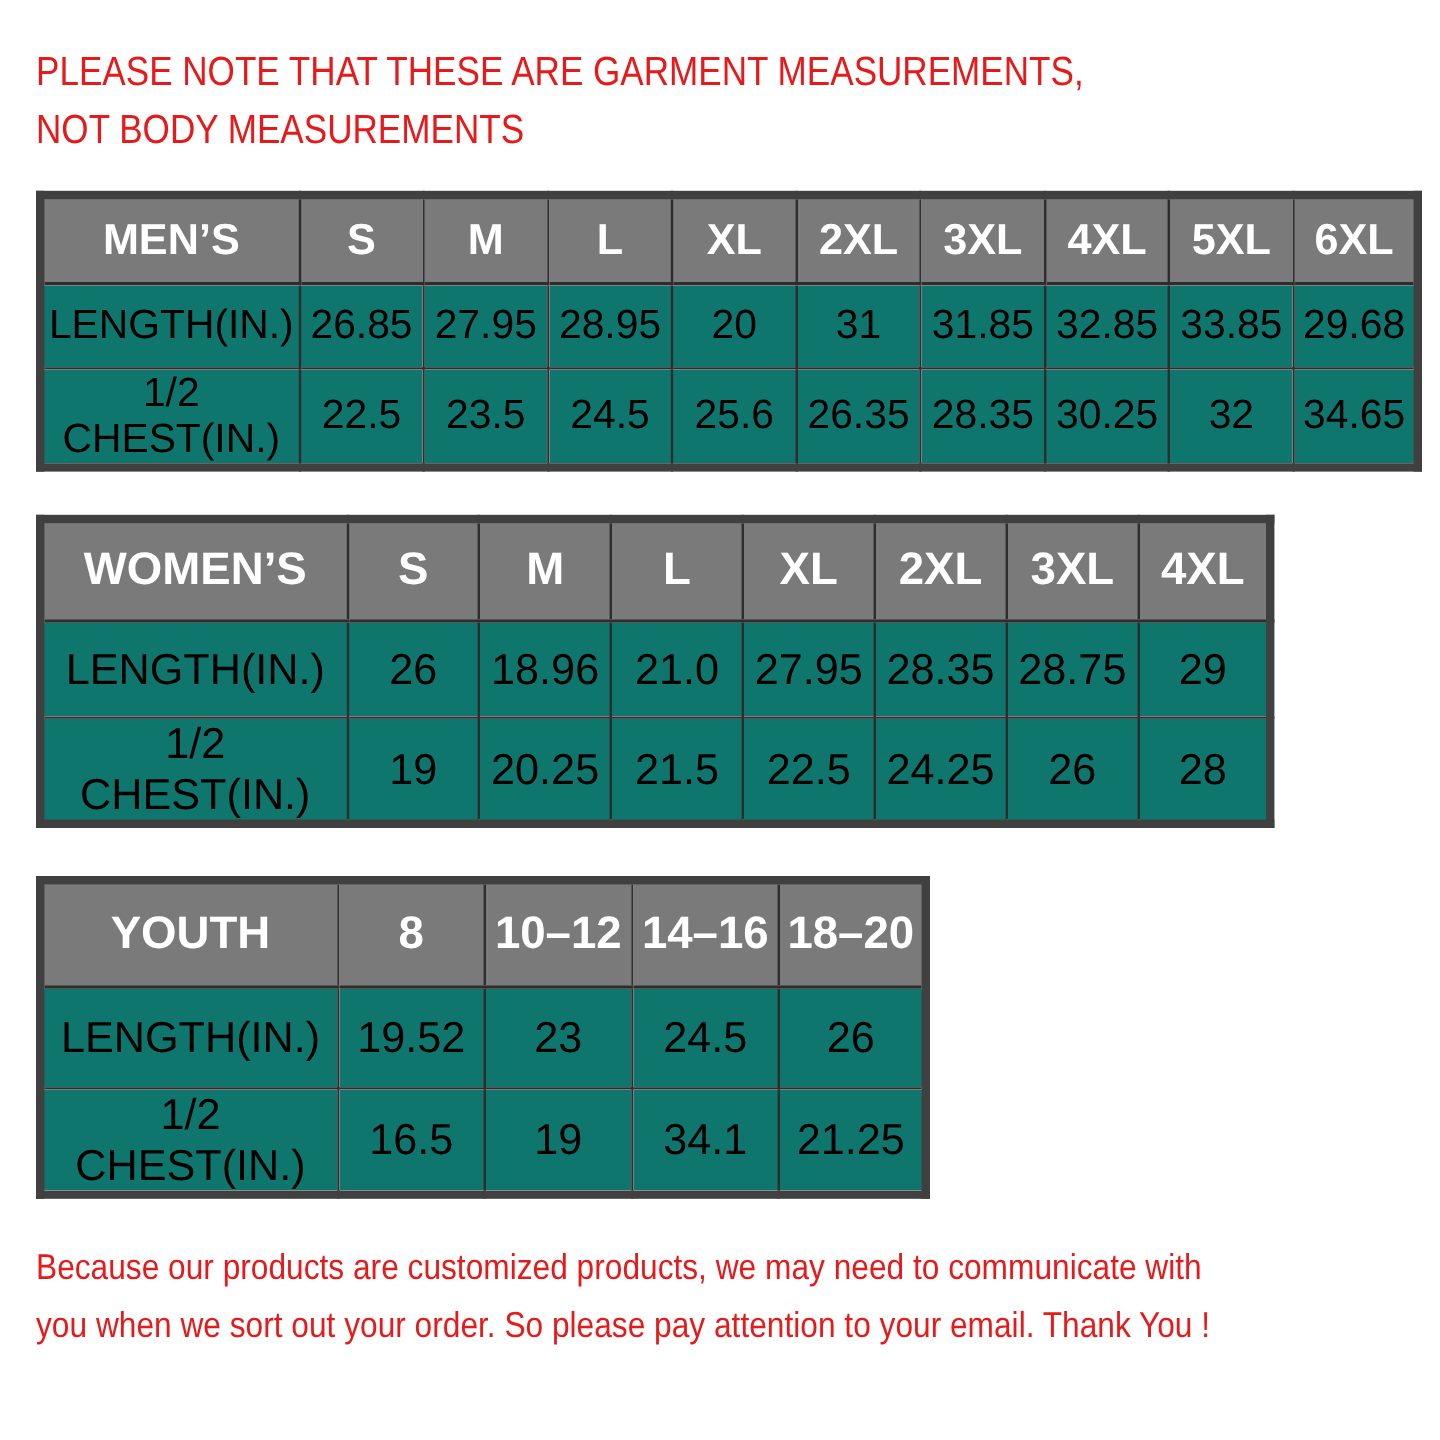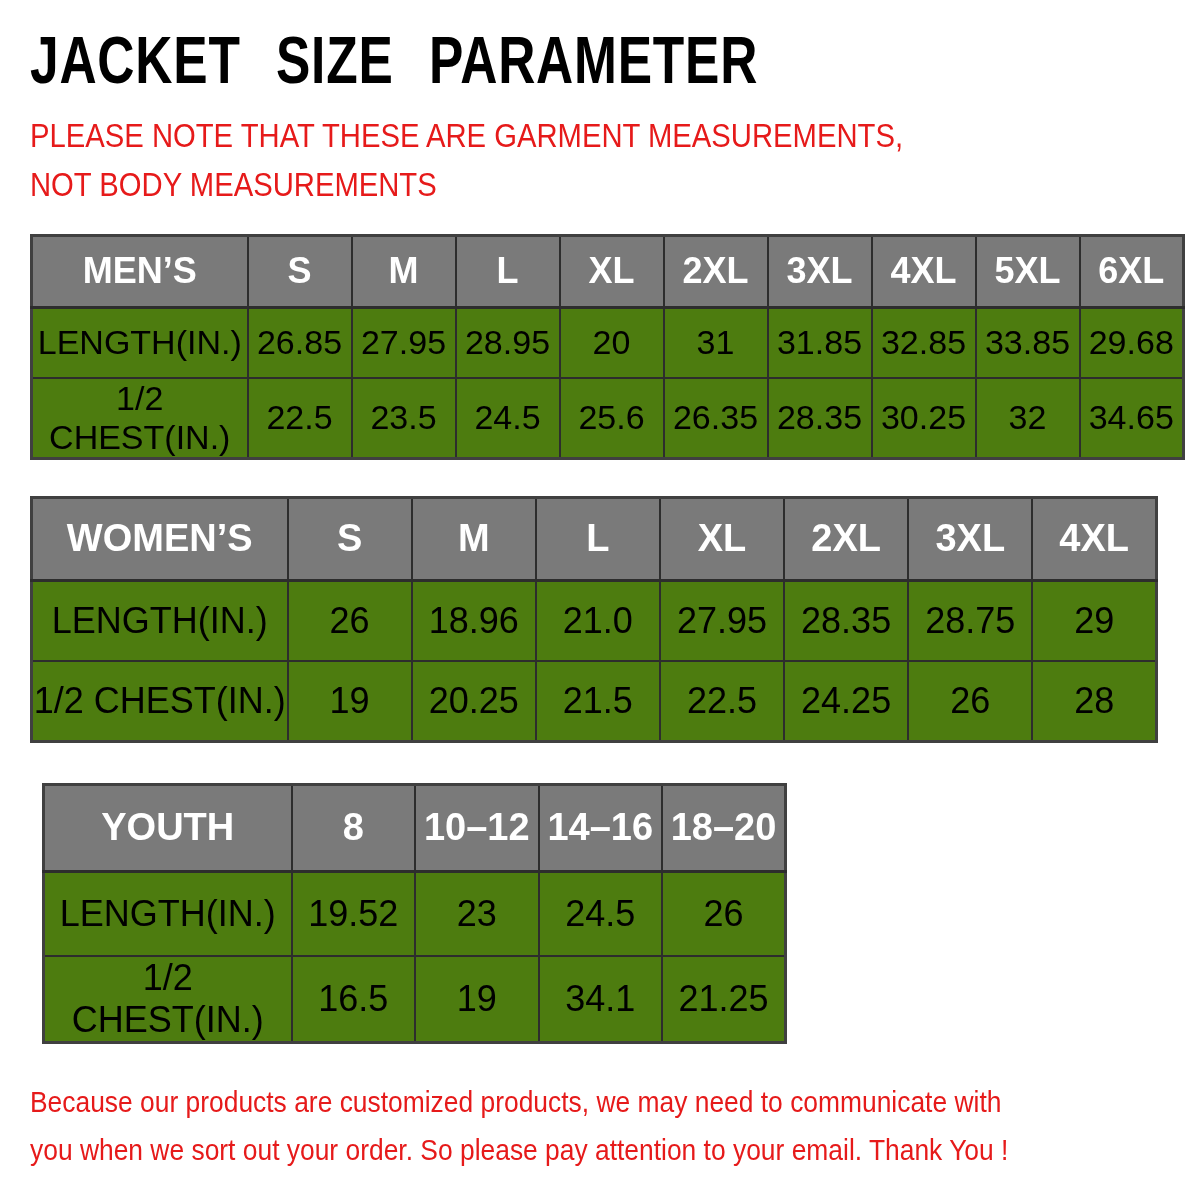--- a/index.html
+++ b/index.html
@@ -35,69 +35,68 @@
     max-width:1150px;
     transform:scaleX(0.86);
     transform-origin:0 0;
     width:1060px;
   }
 
   
   table.tbl{
     border-collapse:collapse;
     table-layout:fixed;
-    border:3px solid #404040;
+    border:7px solid #404040;
   }
   .tbl th,.tbl td{
     border:2px solid #2d2d2d;
     text-align:center;
     vertical-align:middle;
     padding:0;
     overflow:hidden;
   }
   .tbl th{
     background:#7a7a7a;
     color:#ffffff;
     font-weight:bold;
     border-bottom-width:3px;
   }
-  .tbl td{background:#4d7c0f;}
+  .tbl td{background:#0f766e;}
 
   .tbl-men{width:1155px;margin-top:26px;}
   .tbl-men th{height:69px;font-size:36px;}
   .tbl-men td{height:68px;font-size:34px;}
   .tbl-men .col-first{width:216px;}
 
-  .tbl-women{width:1128px;margin-top:36px;}
+  .tbl-women{width:1032px;margin-top:36px;}
   .tbl-women th{height:80px;font-size:38px;}
   .tbl-women td{height:78px;font-size:36px;}
   .tbl-women .col-first{width:256px;}
 
-  .tbl-youth{width:745px;margin-top:40px;margin-left:12px;}
+  .tbl-youth{width:745px;margin-top:40px;}
   .tbl-youth th{height:84px;font-size:38px;}
   .tbl-youth td{height:82px;font-size:36px;}
   .tbl-youth .col-first{width:248px;}
 
   
   .footer1{
     color:#e61a1a;
     font-size:30px;
     line-height:1.6;
     margin:34px 0 0 0;
     max-width:1315px;
     transform:scaleX(0.88);
     transform-origin:0 0;
   }
 </style>
 </head>
 <body>
 
 <div class="page">
 
-  <h1 class="title"><span class="title-inner">JACKET SIZE PARAMETER</span></h1>
 
   <p class="note">PLEASE NOTE THAT THESE ARE GARMENT MEASUREMENTS, NOT BODY MEASUREMENTS</p>
 
   <table class="tbl tbl-men">
       <colgroup>
         <col class="col-first">
         <col>
         <col>
         <col>
         <col>

